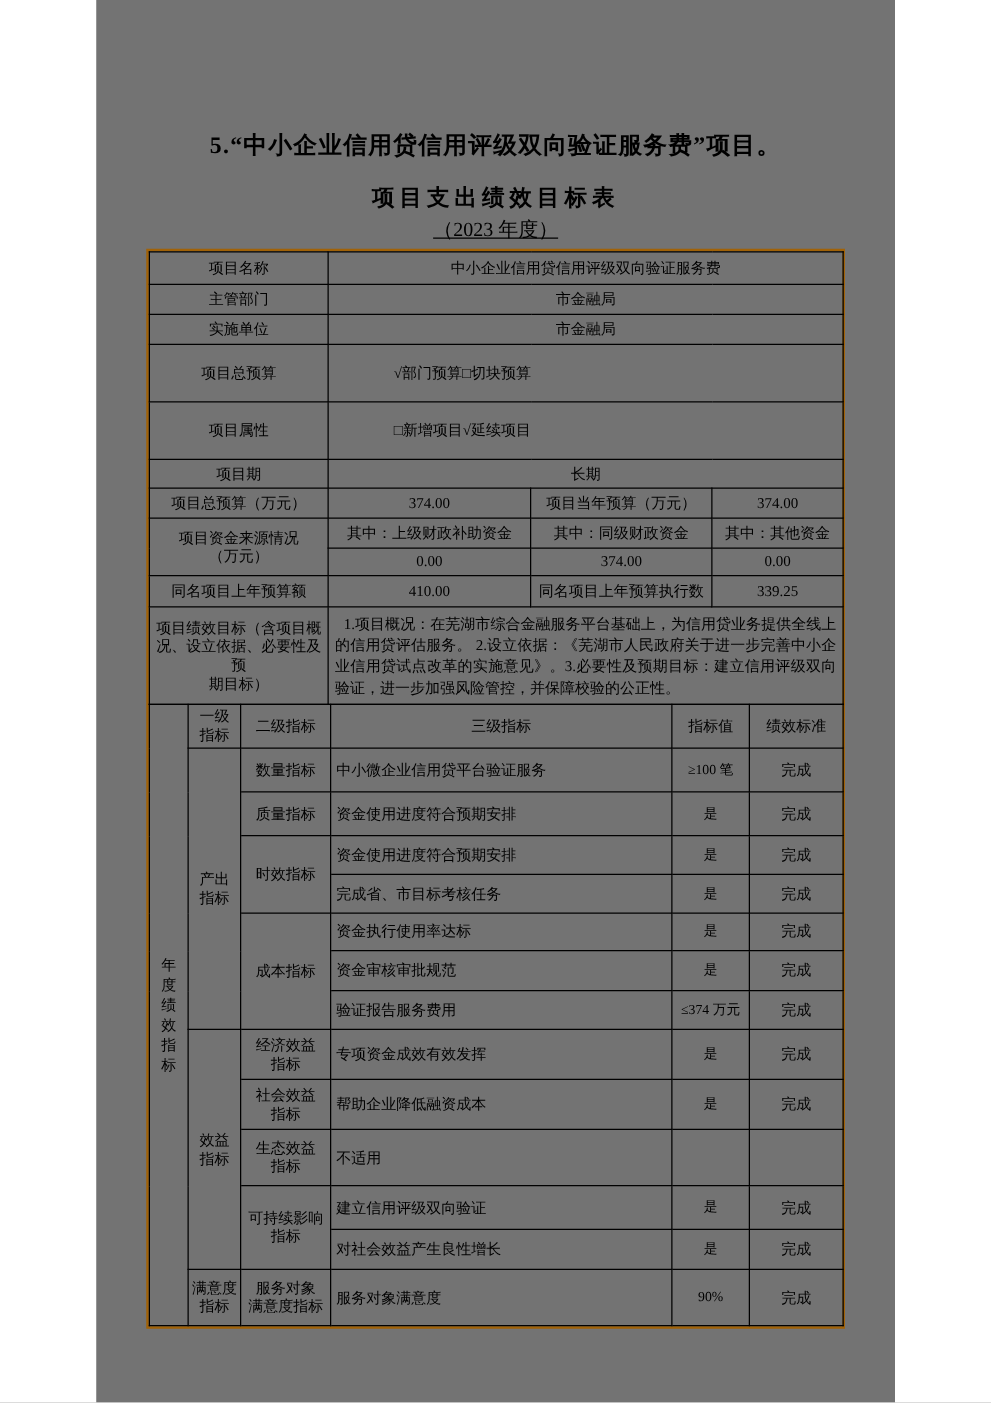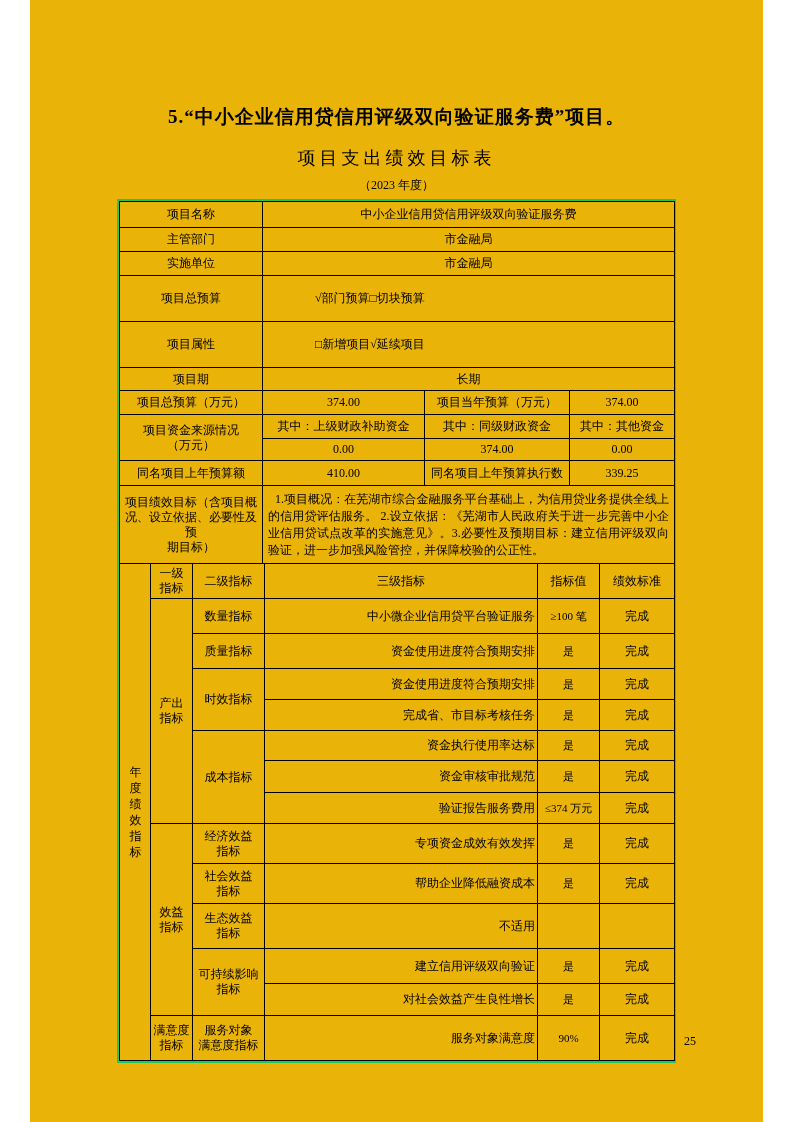--- a/index.html
+++ b/index.html
@@ -1,70 +1,71 @@
 <!DOCTYPE html>
 <html><head>
 <meta charset="utf-8">
 <style>
   * { box-sizing: border-box; margin: 0; padding: 0; }
   html, body { background: #ffffff; }
   body { font-family: "Liberation Serif", "DejaVu Serif", serif; color: #000; }
   .page {
     position: relative;
-    width: 733px; height: 1122px;
+    width: 639px; height: 1122px;
     margin: 0 auto;
-    background: #eab308;
+    background: #737373;
     overflow: hidden;
   }
   .heading1 {
     padding-top: 104px;
     text-align: center;
     font-family: "Liberation Serif", "DejaVu Serif", serif;
     font-weight: bold;
     font-size: 19px;
     line-height: 26px;
     letter-spacing: 1px;
   }
   .heading2 {
     margin-top: 16px;
     text-align: center;
     font-family: "Liberation Sans", "DejaVu Sans", sans-serif;
-    font-weight: normal;
+    font-weight: bold;
     font-size: 18px;
     line-height: 24px;
     letter-spacing: 4px;
   }
   .subtitle {
     margin-top: 7px;
     text-align: center;
-    font-size: 12px;
+    font-size: 16px;
     line-height: 16px;
+    text-decoration: underline;
   }
   .table-wrap {
     width: 559px;
     margin: 6px auto 0;
-    border: 2px solid #22c55e;
+    border: 2px solid #a16207;
   }
   table {
     width: 555px;
     border-collapse: collapse;
     table-layout: fixed;
   }
   td {
     border: 1px solid #000;
     font-size: 12px;
     line-height: 15px;
     text-align: center;
     vertical-align: middle;
     padding: 1px 2px;
     white-space: pre-line;
     overflow: hidden;
   }
   .t2 { margin-top: -1px; }
-  .left { text-align: right; padding-left: 4px; }
+  .left { text-align: left; padding-left: 4px; }
   .goal-text {
     text-align: left;
     padding: 4px 5px 4px 5px;
     line-height: 17px;
     text-indent: 7px;
     text-align: justify;
     margin-top: 38px;
   }
   .split {
     padding: 0;
@@ -75,21 +76,20 @@
     padding: 0 40px 0 52px;
   }
   .val { font-size: 11px; white-space: nowrap; padding: 1px 0; margin-top: 28px; }
   .vert-cell { padding: 0; }
   .vert-text {
     width: 13px;
     margin: 0 auto;
     line-height: 16px;
     letter-spacing: 0;
     word-break: break-all;
-    text-align: right;
   }
   .pagenum {
     position: absolute;
     left: 654px;
     top: 1034px;
     font-size: 12px;
   }
 </style>
 </head>
 <body>

